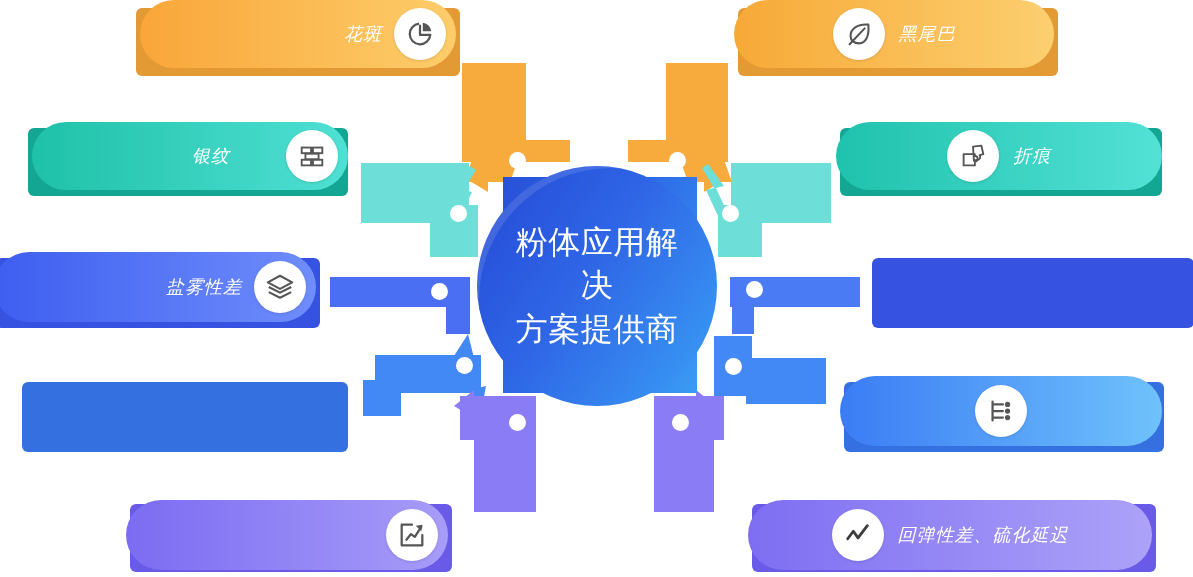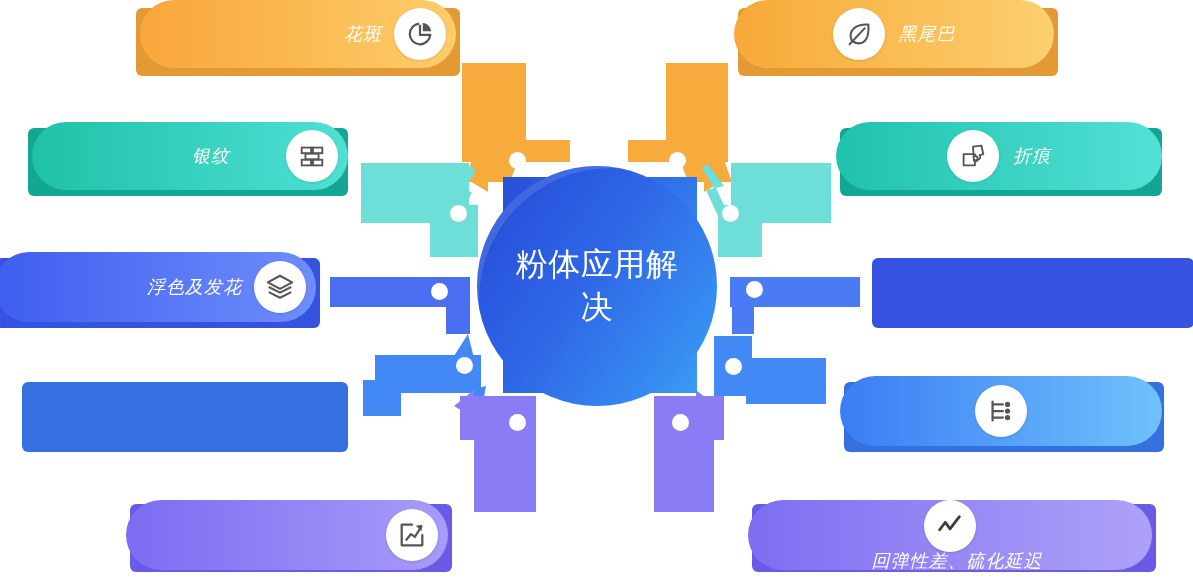--- a/index.html
+++ b/index.html
@@ -190,20 +190,21 @@
     <svg class="arrow" style="left:678px;top:386px;" width="44" height="34" viewBox="0 0 44 34">
       <polygon points="38,20 18,4 18,13 4,13 4,23 18,23 18,32" fill="#8a7cf4"></polygon>
     </svg>
     <div class="dot" style="left:672px;top:414px;"></div>
   </div>
 
   <div id="center-square"></div>
   <div id="center-circle">
     <div id="center-title">
       <span>粉体应用解决</span><br>
+      <span>方案提供商</span>
     </div>
   </div>
 
   <div class="pill-shadow" style="left:136px;top:8px;width:324px;height:68px;background:#e49a34;z-index:2;"></div>
   <div class="pill right-icon" style="left:140px;top:0px;width:316px;height:68px;z-index:3;background:linear-gradient(90deg,#f9a63a 0%,#fdcd6a 100%);">
     <span class="pill-label">花斑</span>
     <span class="icon-badge">
       <svg width="30" height="30" viewBox="0 0 32 32">
         <path d="M15 5 A11 11 0 1 0 27 17 L16 17 L16 6" fill="none" stroke="#565656" stroke-width="2.4" stroke-linejoin="round"></path>
         <path d="M19 4 A11 11 0 0 1 28 13 L19 13 Z" fill="#565656"></path>
@@ -242,21 +243,21 @@
       <svg width="30" height="30" viewBox="0 0 32 32">
         <path d="M6 14 L6 26 L18 26 L18 22 A3 3 0 0 0 18 16 L18 14 Z" fill="none" stroke="#565656" stroke-width="2" stroke-linejoin="round"></path>
         <path d="M16 6 L25 5 L27 14 L23 15 A3 3 0 0 1 21 20 L17 21 Z" fill="none" stroke="#565656" stroke-width="2" stroke-linejoin="round"></path>
       </svg>
     </span>
     <span class="pill-label">折痕</span>
   </div>
 
   <div class="pill-shadow" style="left:-4px;top:258px;width:324px;height:70px;background:#3553e0;z-index:2;"></div>
   <div class="pill right-icon" style="left:-6px;top:252px;width:322px;height:70px;z-index:3;background:linear-gradient(90deg,#3d5ef0 0%,#6f8dfb 100%);">
-    <span class="pill-label">浮色及发花</span>
+    <span class="pill-label">盐雾性差</span>
     <span class="icon-badge">
       <svg width="30" height="30" viewBox="0 0 32 32">
         <path d="M16 4 L29 11 L16 18 L3 11 Z" fill="none" stroke="#565656" stroke-width="2.2" stroke-linejoin="round"></path>
         <path d="M4 16 L16 22 L28 16" fill="none" stroke="#565656" stroke-width="2.2" stroke-linejoin="round"></path>
         <path d="M4 21.5 L16 27.5 L28 21.5" fill="none" stroke="#565656" stroke-width="2.2" stroke-linejoin="round"></path>
       </svg>
     </span>
   </div>
 
   <div class="pill-shadow" style="left:872px;top:258px;width:322px;height:70px;background:#3553e0;z-index:2;"></div>
@@ -280,21 +281,21 @@
     <span class="icon-badge">
       <svg width="30" height="30" viewBox="0 0 32 32">
         <path d="M27 16 L27 27 L5 27 L5 5 L16 5" fill="none" stroke="#565656" stroke-width="2.4" stroke-linejoin="round" stroke-linecap="round"></path>
         <path d="M10 21 L15 15 L19 18 L26 7" fill="none" stroke="#565656" stroke-width="2.4" stroke-linejoin="round" stroke-linecap="round"></path>
         <path d="M20 6 L27 5 L26 12 Z" fill="#565656"></path>
       </svg>
     </span>
   </div>
 
   <div class="pill-shadow" style="left:752px;top:504px;width:404px;height:68px;background:#6a5ae8;z-index:2;"></div>
-  <div class="pill left-icon" style="left:748px;top:500px;width:404px;height:70px;z-index:3;background:linear-gradient(90deg,#7d6ef2 0%,#ada2f8 100%);flex-direction:column;">
+  <div class="pill left-icon" style="left:748px;top:500px;width:404px;height:70px;z-index:3;background:linear-gradient(90deg,#7d6ef2 0%,#ada2f8 100%);">
     <span class="icon-badge">
       <svg width="30" height="30" viewBox="0 0 32 32">
         <path d="M5 20 L11 12 L16 19 L26 6" fill="none" stroke="#3c3c3c" stroke-width="3" stroke-linejoin="round" stroke-linecap="round"></path>
       </svg>
     </span>
     <span class="pill-label">回弹性差、硫化延迟</span>
   </div>
 
 </div>
 

